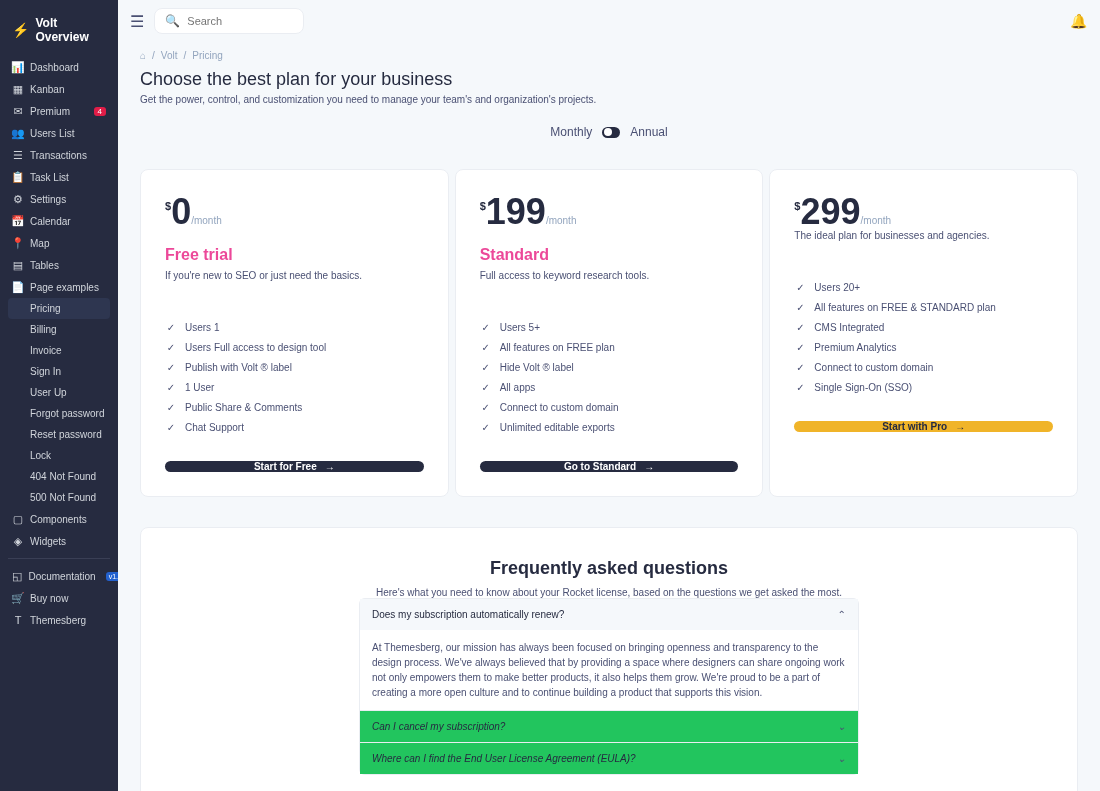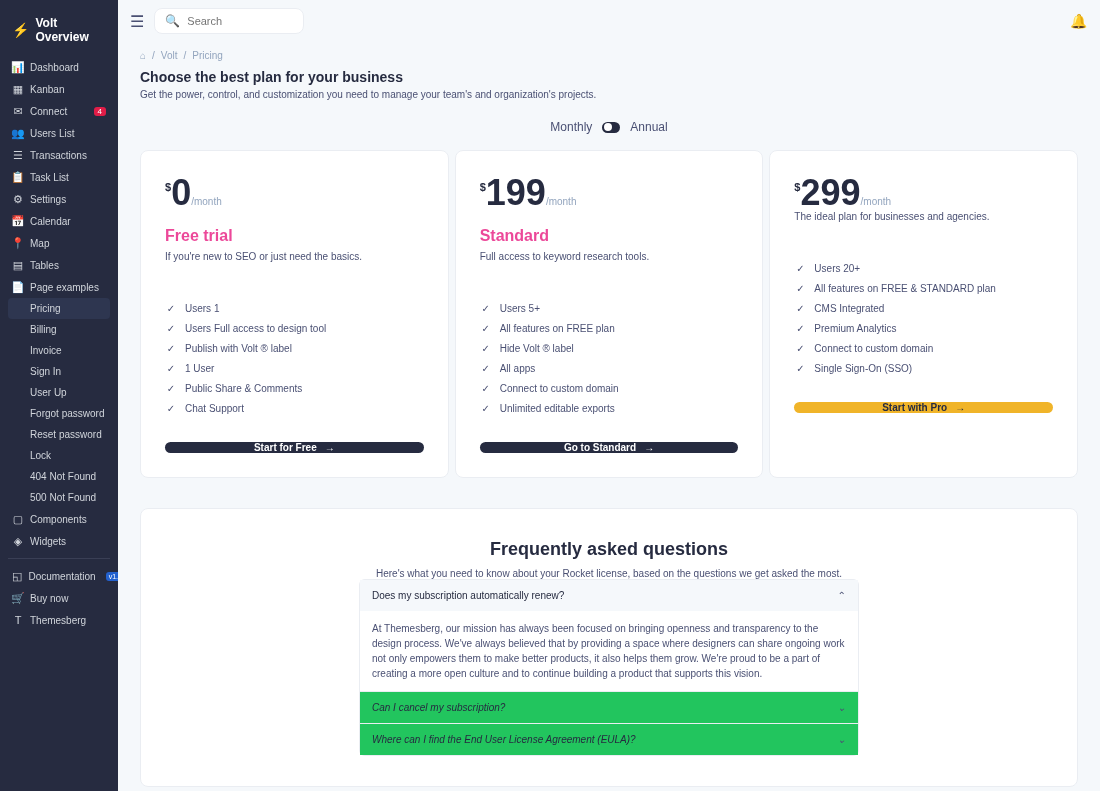--- a/index.html
+++ b/index.html
@@ -20,24 +20,24 @@
 .topbar { display: flex; align-items: center; padding: 8px 12px; gap: 10px; }
 .hamburger { font-size: 16px; cursor: pointer; color: #4a5073; }
 .search-box { display: flex; align-items: center; background: #fff; border: 1px solid #eaedf2; border-radius: 8px; padding: 3px 10px; width: 150px; }
 .search-box input { border: none; outline: none; font-size: 11px; width: 100%; padding: 3px; color: #93a5be; }
 .search-icon { font-size: 12px; color: #4a5073; margin-right: 4px; }
 .bell { margin-left: auto; font-size: 14px; color: #2e3650; cursor: pointer; }
 
 .content { padding: 0 22px 20px; }
 .breadcrumb { display: flex; gap: 6px; font-size: 10px; color: #4a5073; padding: 8px 0; align-items: center; }
 .breadcrumb span { color: #93a5be; }
-.page-title { font-size: 14px; font-weight: 700; color: #262b40; margin-bottom: 4px; }
+.page-title { font-size: 18px; font-weight: 400; color: #262b40; margin-bottom: 4px; }
 .page-sub { font-size: 10px; color: #4a5073; margin-bottom: 20px; }
 
-.period-toggle { display: flex; justify-content: center; align-items: center; gap: 10px; margin-bottom: 16px; font-size: 12px; color: #4a5073; }
+.period-toggle { display: flex; justify-content: center; align-items: center; gap: 10px; margin-bottom: 30px; font-size: 12px; color: #4a5073; }
 .toggle-switch { width: 18px; height: 11px; background: #262b40; border-radius: 10px; position: relative; cursor: pointer; }
 .toggle-switch::after { content: ''; position: absolute; width: 8px; height: 8px; background: #fff; border-radius: 50%; top: 1.5px; left: 2px; }
 
 .cards { display: flex; gap: 6px; }
 .card { background: #fff; border: 1px solid #eaedf2; border-radius: 8px; padding: 24px; flex: 1; min-width: 0; }
 .price { display: flex; align-items: baseline; }
 .price-currency { font-size: 11px; font-weight: 700; color: #262b40; align-self: flex-start; margin-top: 6px; }
 .price-amount { font-size: 36px; font-weight: 800; color: #262b40; line-height: 1; }
 .price-period { font-size: 10px; color: #93a5be; }
 .card-title { font-size: 16px; font-weight: 700; color: #ec4899; margin-top: 16px; margin-bottom: 6px; }
@@ -72,21 +72,21 @@
       <div class="nav-item">
         <span class="nav-icon">📊</span>
         <span>Dashboard</span>
       </div>
       <div class="nav-item">
         <span class="nav-icon">▦</span>
         <span>Kanban</span>
       </div>
       <div class="nav-item">
         <span class="nav-icon">✉</span>
-        <span>Connect</span>
+        <span>Premium</span>
         <span class="badge">4</span>
       </div>
       <div class="nav-item">
         <span class="nav-icon">👥</span>
         <span>Users List</span>
       </div>
       <div class="nav-item">
         <span class="nav-icon">☰</span>
         <span>Transactions</span>
       </div>

